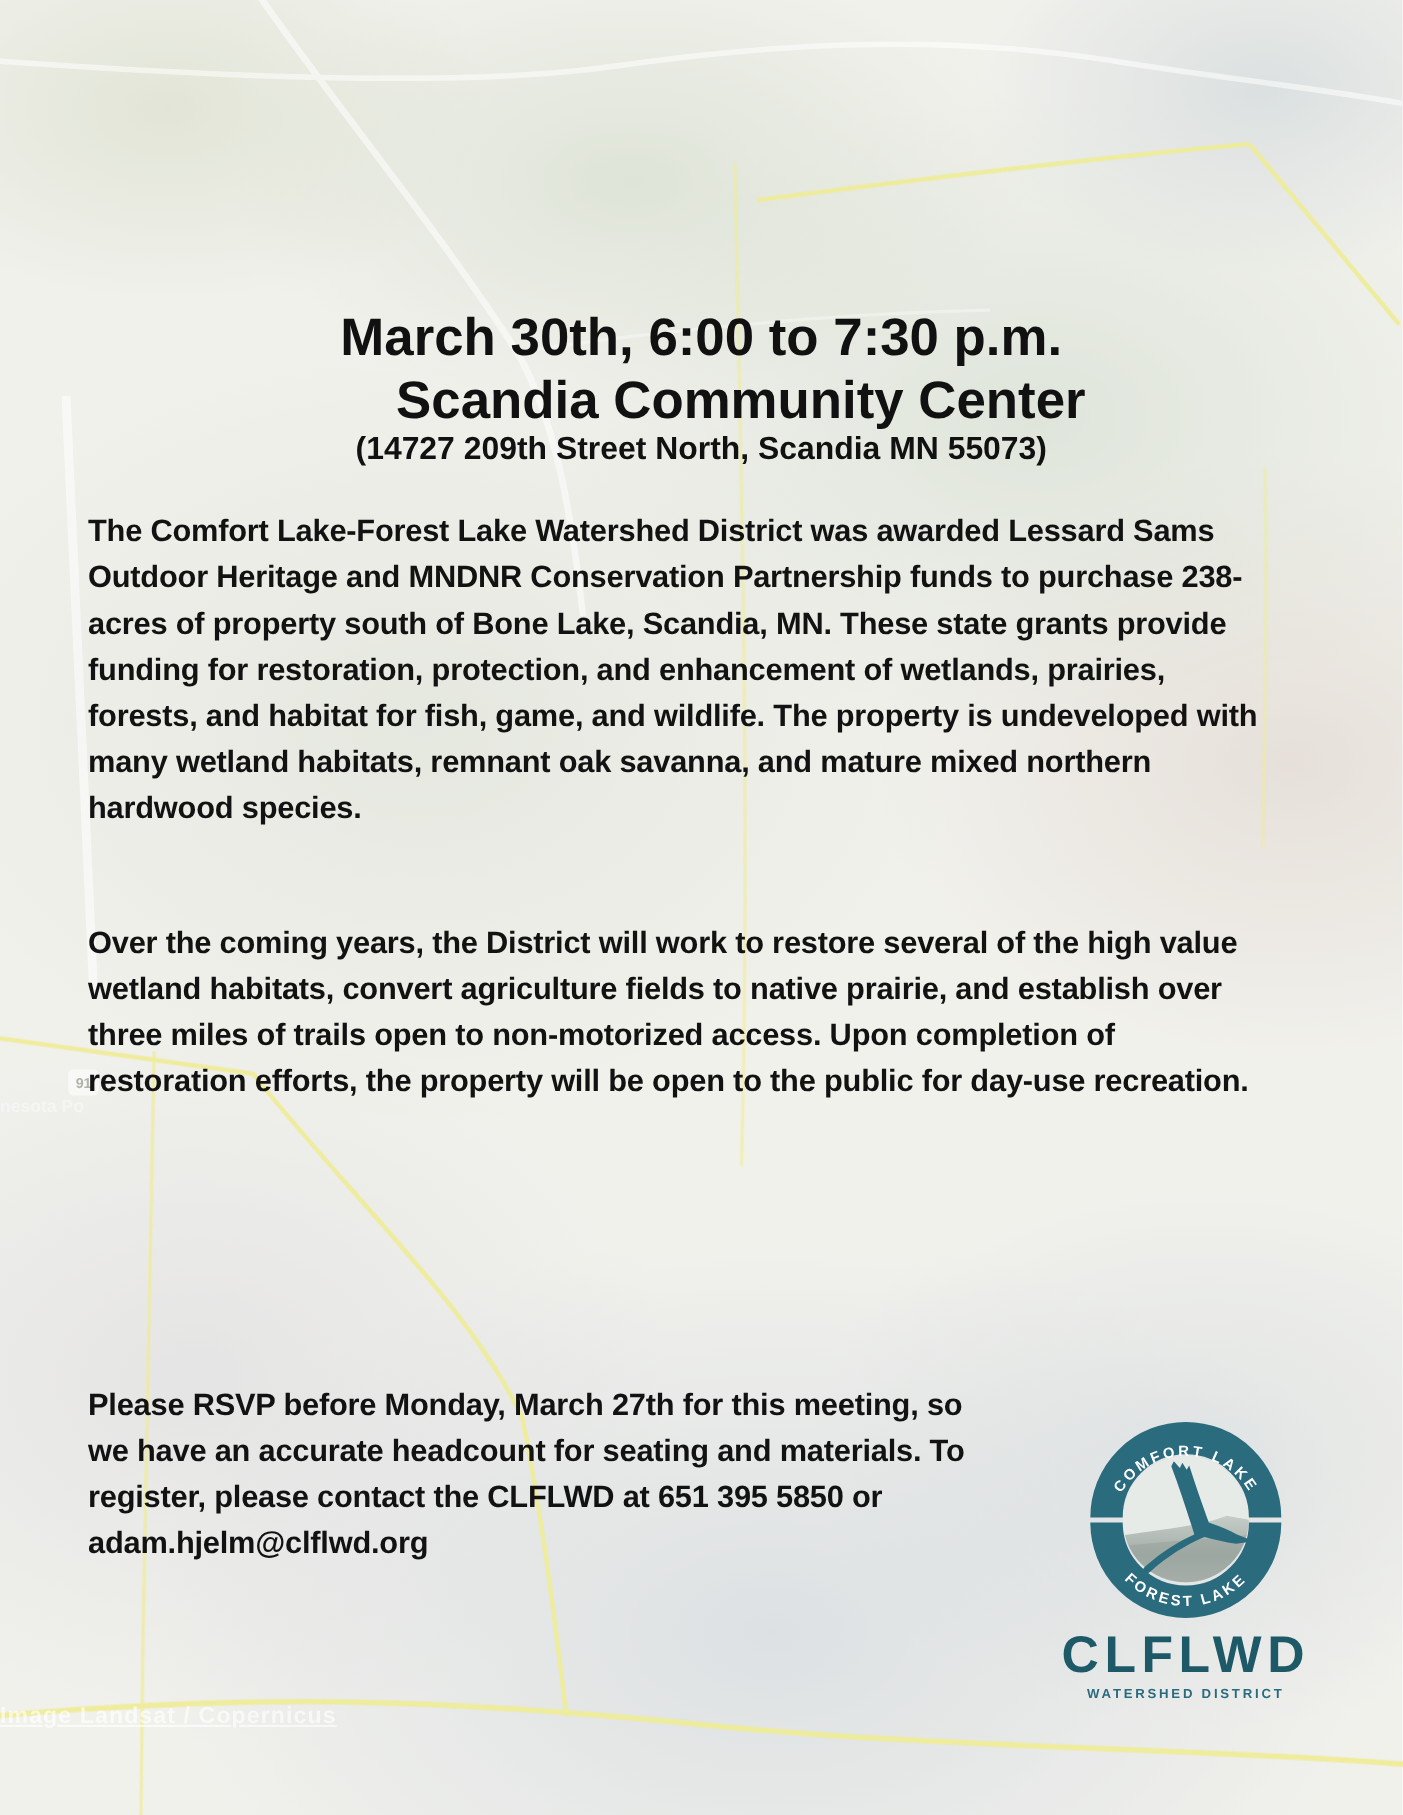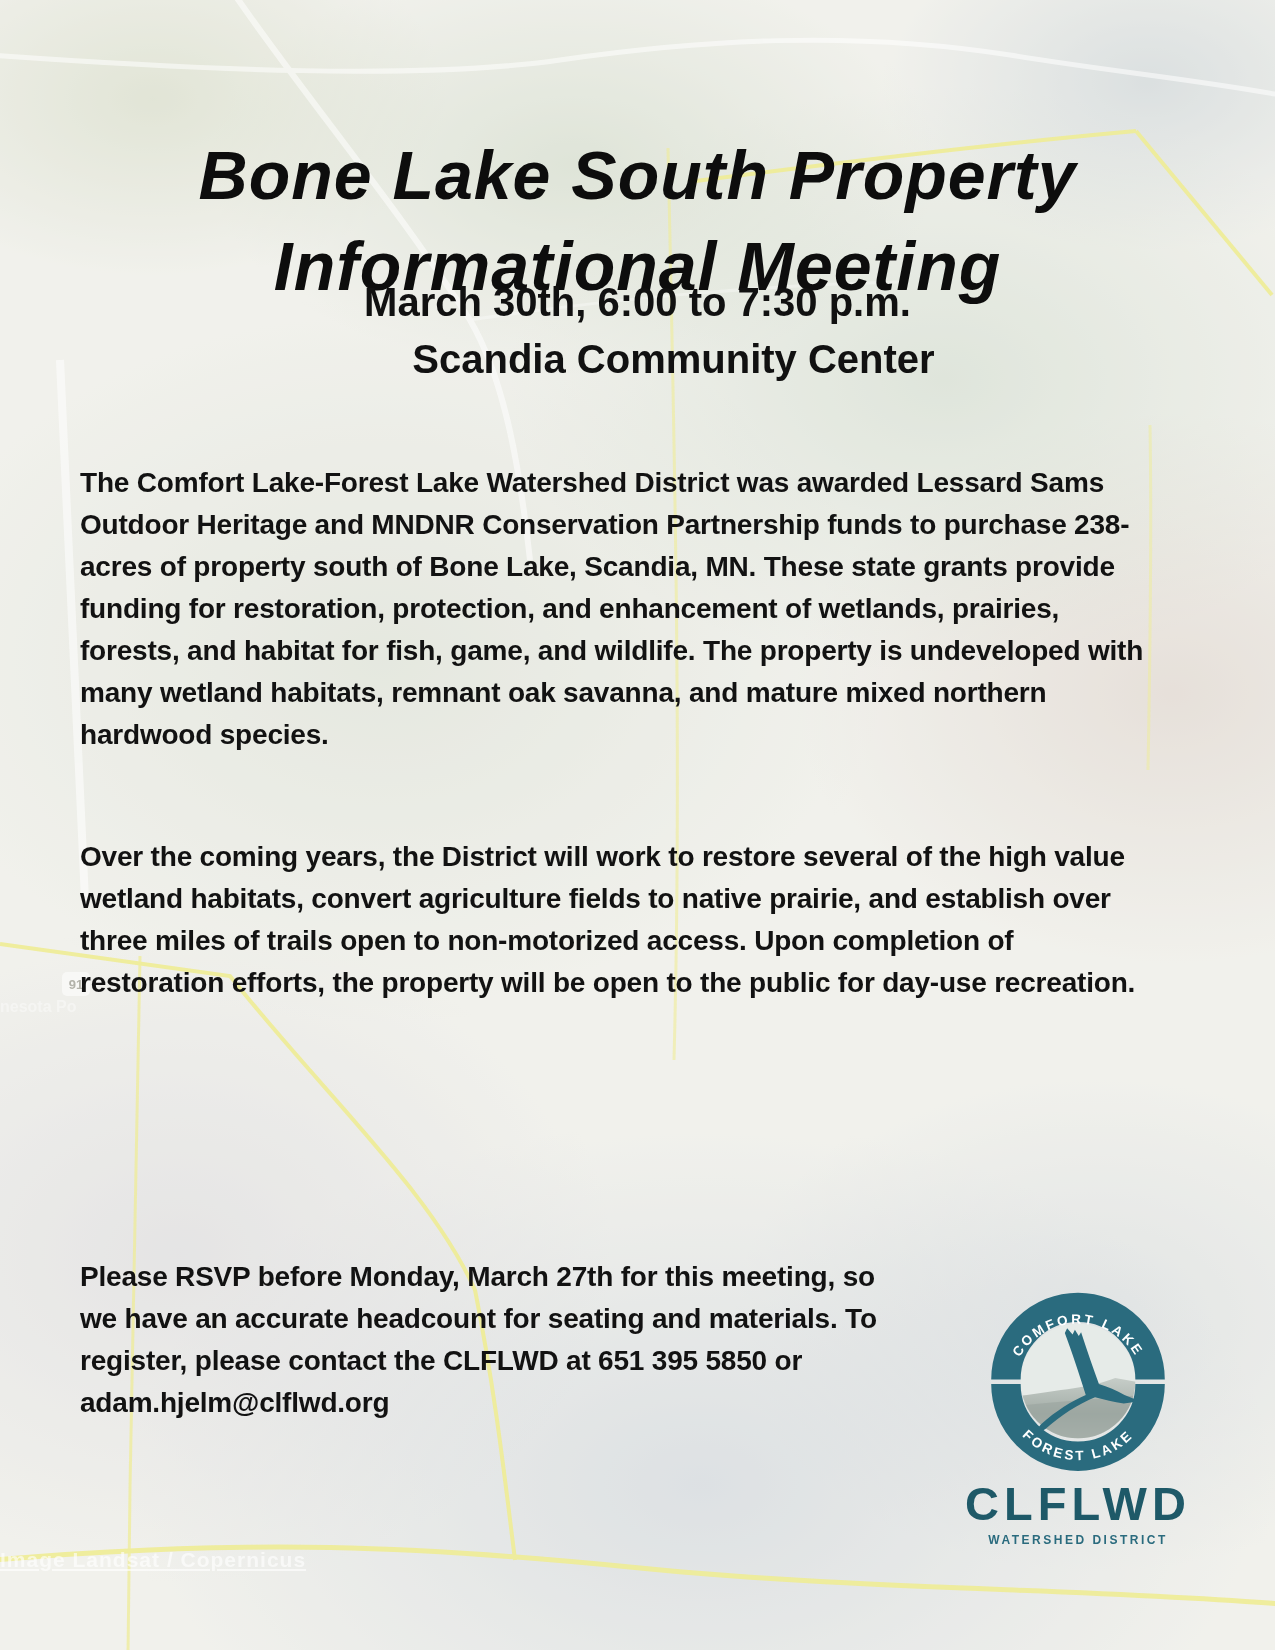--- a/index.html
+++ b/index.html
@@ -36,21 +36,21 @@
     font-size:13px;font-weight:bold;display:flex;align-items:center;justify-content:center;
   }
   .content{position:absolute;inset:0;}
   .title{
     position:absolute;top:84px;left:0;width:100%;text-align:center;
     font-size:68px;line-height:91px;font-weight:bold;font-style:italic;
     letter-spacing:1px;color:#0d0d0d;
   }
   .when,.venue{
     position:absolute;left:0;width:100%;text-align:center;
-    font-size:40px;font-weight:bold;color:#111;
+    font-size:48px;font-weight:bold;color:#111;
   }
   .when{top:280px;}
   .venue{top:337px;padding-left:36px;}
   .address{
     position:absolute;top:392px;left:0;width:100%;text-align:center;
     font-size:29px;font-weight:bold;color:#111;
   }
   .para{
     position:absolute;left:80px;width:1068px;
     font-size:28px;line-height:42px;font-weight:bold;color:#121212;
@@ -101,27 +101,24 @@
       <path d="M1150,425 C1152,540 1150,660 1148,770" stroke-width="3" opacity="0.55"></path>
     </g>
   </svg>
 
   <div class="road-shield">91</div>
   <div class="watermark-left">nesota Po</div>
   <div class="watermark-center">Image Landsat / Copernicus</div>
 
   <div class="content">
 
-    <h1 class="title">
-      <span>Bone Lake South Property</span><br>
-      <span>Informational Meeting</span>
-    </h1>
 
     <div class="when">March 30th, 6:00 to 7:30 p.m.</div>
     <div class="venue">Scandia Community Center</div>
+    <div class="address">(14727 209th Street North, Scandia MN 55073)</div>
 
     <p class="para p1">The Comfort Lake-Forest Lake Watershed District was awarded Lessard Sams Outdoor Heritage and MNDNR Conservation Partnership funds to purchase 238-acres of property south of Bone Lake, Scandia, MN. These state grants provide funding for restoration, protection, and enhancement of wetlands, prairies, forests, and habitat for fish, game, and wildlife.  The property is undeveloped with many wetland habitats, remnant oak savanna, and mature mixed northern hardwood species.</p>
     <p class="para p2">Over the coming years, the District will work to restore several of the high value wetland habitats, convert agriculture fields to native prairie, and establish over three miles of trails open to non-motorized access. Upon completion of restoration efforts, the property will be open to the public for day-use recreation.</p>
     <p class="para p4">Please RSVP before Monday, March 27th for this meeting, so we have an accurate headcount for seating and materials. To register, please contact the CLFLWD at 651 395 5850 or adam.hjelm@clflwd.org</p>
 
     <div class="logo">
       <svg class="logo-badge" width="186" height="186" viewBox="0 0 240 240">
         <defs>
           <clipPath id="innerClip">
               <circle cx="120" cy="120" r="74"></circle>

